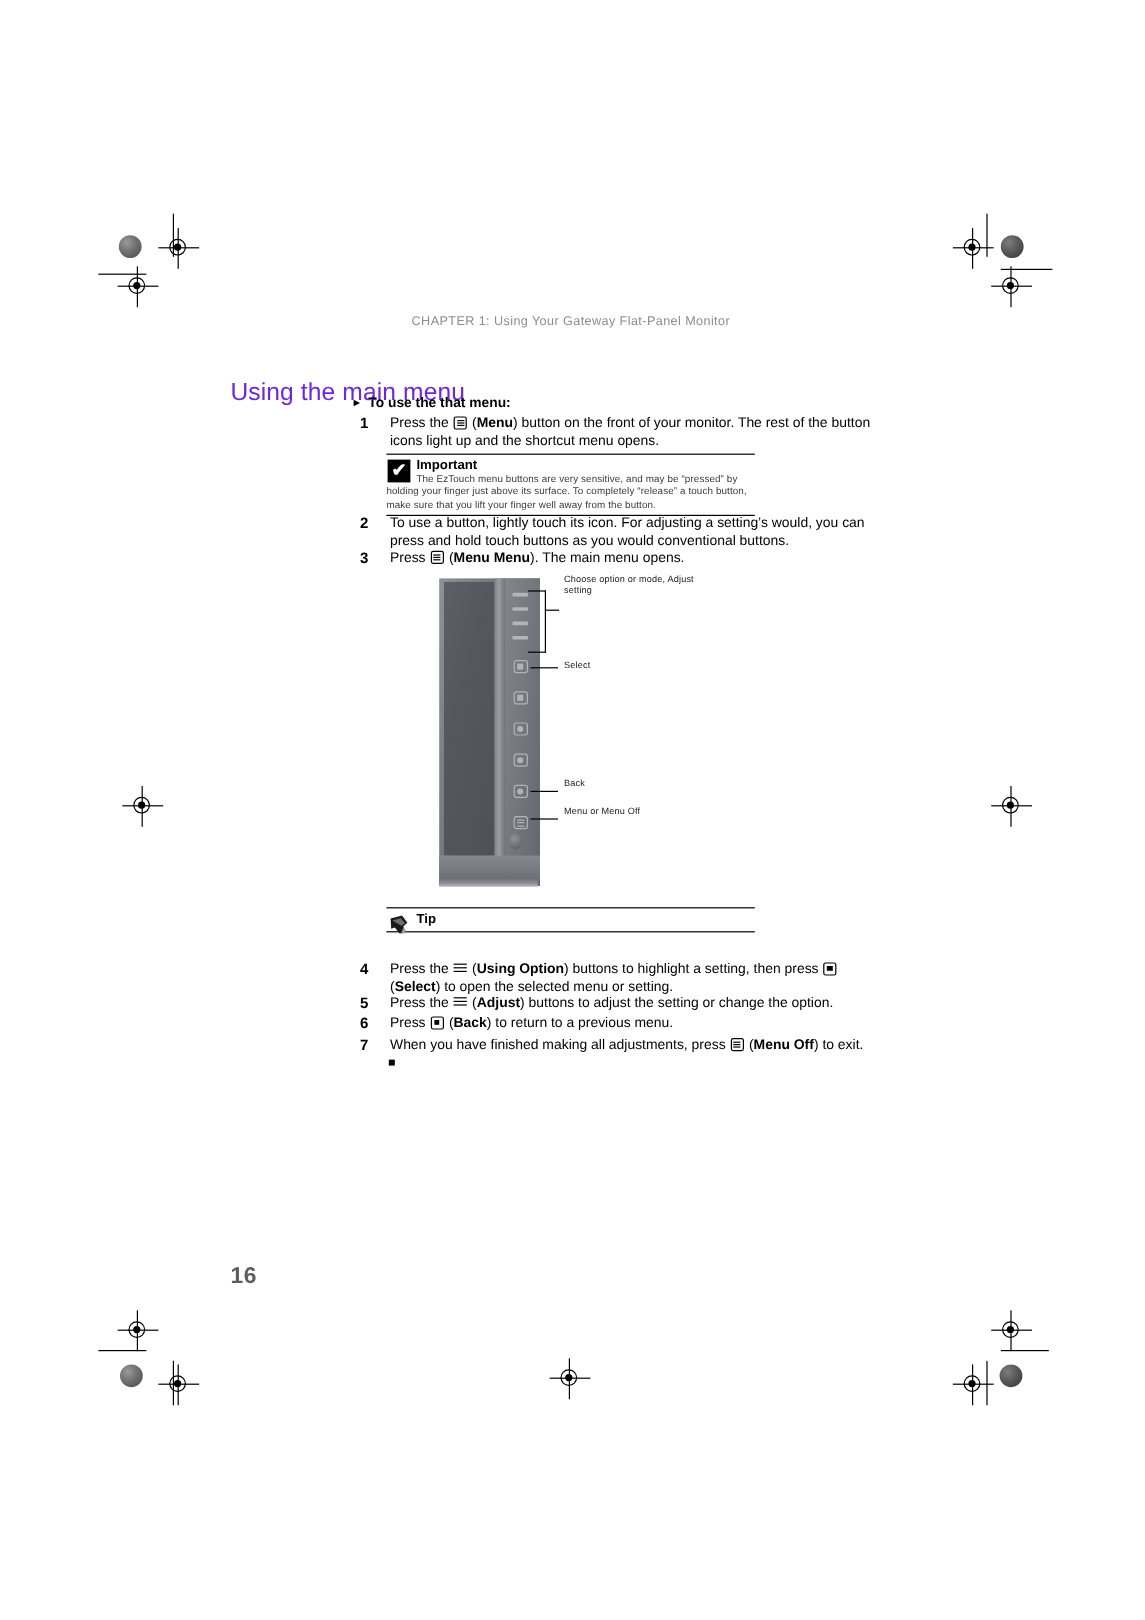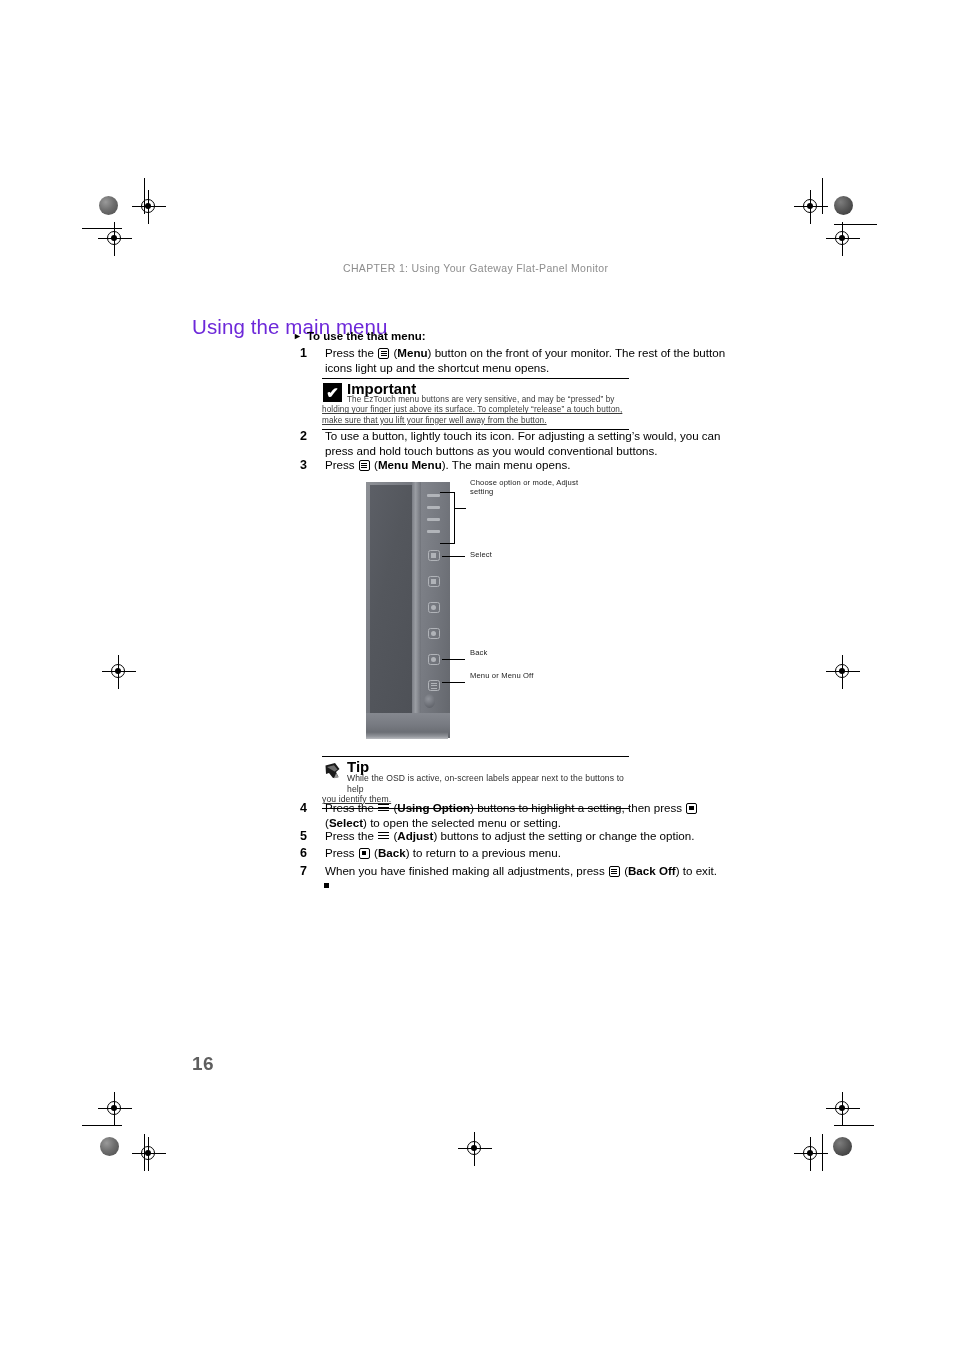--- a/index.html
+++ b/index.html
@@ -199,35 +199,34 @@
     background: #000;
     color: #fff;
     font-size: 15px;
     line-height: 19px;
     text-align: center;
     font-weight: bold;
   }
   .nb-tip svg { display: block; }
   .notebox .nb-title {
     margin-left: 25px;
-    font-size: 15px;
+    font-size: 11px;
     font-weight: bold;
     line-height: 13px;
   }
   .notebox .nb-text {
     font-size: 8.2px;
     line-height: 10.4px;
     color: #3a3a3a;
     margin-left: 25px;
     letter-spacing: 0.1px;
   }
   .notebox .nb-text .wrap2 {
     display: block;
     margin-left: -25px;
-    text-decoration: underline;
   }
   .notebox.tipbox .nb-text {
     font-size: 8.6px;
     line-height: 10.6px;
     color: #2e2e2e;
   }
 
   
   .figure {
     position: absolute;
@@ -505,42 +504,38 @@
 
   <div class="notebox tipbox" style="left:322px; top:756px;">
     <div class="nb-icon nb-tip">
       <svg width="19" height="19" viewBox="0 0 19 19">
         <path d="M2.5 4.5 L12 2 L16.5 8 L13 11 L15.5 16 L10 17 L6 12 L3 13 Z" fill="#1a1a1a"></path>
         <path d="M4 6 L11 4.2 L14.5 8.4 L11.6 10.4 Z" fill="#6e6e6e"></path>
         <path d="M13.2 12 L15.6 16.4 L11 17.2 Z" fill="#9a9a9a"></path>
       </svg>
     </div>
     <div class="nb-title">Tip</div>
-    <div class="nb-text">
-      <span>While the OSD is active, on-screen labels appear next to the buttons to help</span>
-      <span class="wrap2">you identify them.</span>
-    </div>
   </div>
 
   <div class="step" style="left:300px; top:801px; width:443px;">
     <span class="num">4</span>
     <span class="body">Press the <span class="ic ic-bars"><i></i><i></i><i></i></span> (<b>Using Option</b>) buttons to highlight a setting, then press <span class="ic ic-select"><i></i></span> (<b>Select</b>) to open the selected menu or setting.</span>
   </div>
 
   <div class="step" style="left:300px; top:829px; width:443px;">
     <span class="num">5</span>
     <span class="body">Press the <span class="ic ic-bars"><i></i><i></i><i></i></span> (<b>Adjust</b>) buttons to adjust the setting or change the option.</span>
   </div>
 
   <div class="step" style="left:300px; top:846px; width:443px;">
     <span class="num">6</span>
     <span class="body">Press <span class="ic ic-select"><i></i></span> (<b>Back</b>) to return to a previous menu.</span>
   </div>
 
   <div class="step" style="left:300px; top:864px; width:443px;">
     <span class="num">7</span>
-    <span class="body">When you have finished making all adjustments, press <span class="ic ic-menu"><i></i><i></i><i></i></span> (<b>Back Off</b>) to exit.</span>
+    <span class="body">When you have finished making all adjustments, press <span class="ic ic-menu"><i></i><i></i><i></i></span> (<b>Menu Off</b>) to exit.</span>
   </div>
 
   <div class="endmark" style="left:324px; top:883px;"></div>
 
   <div class="folio">16</div>
 </div>
 
 </body></html>

